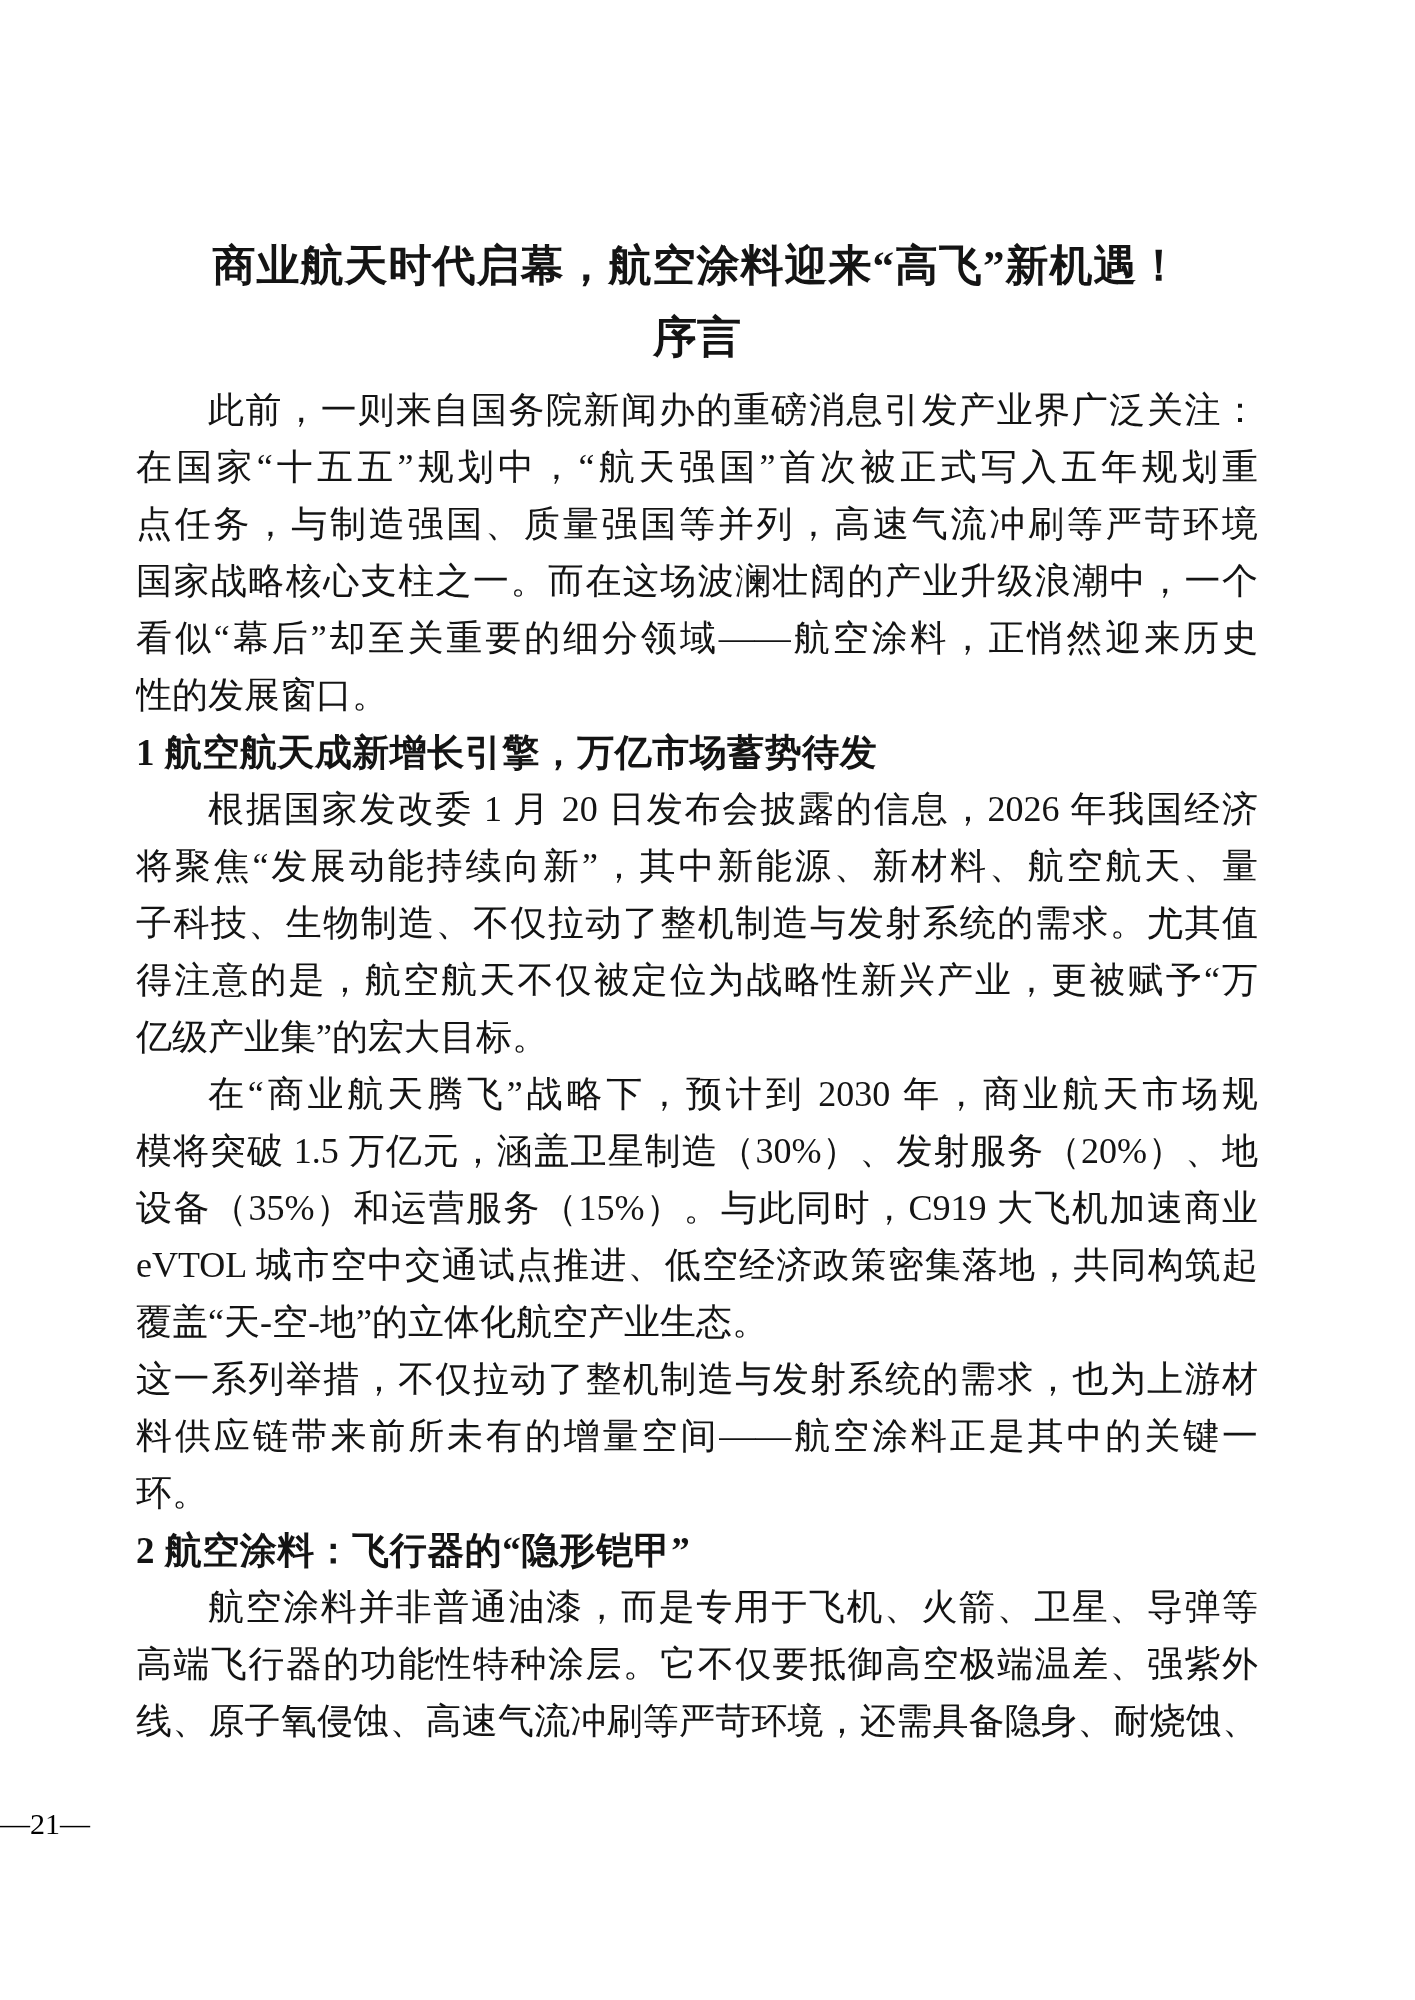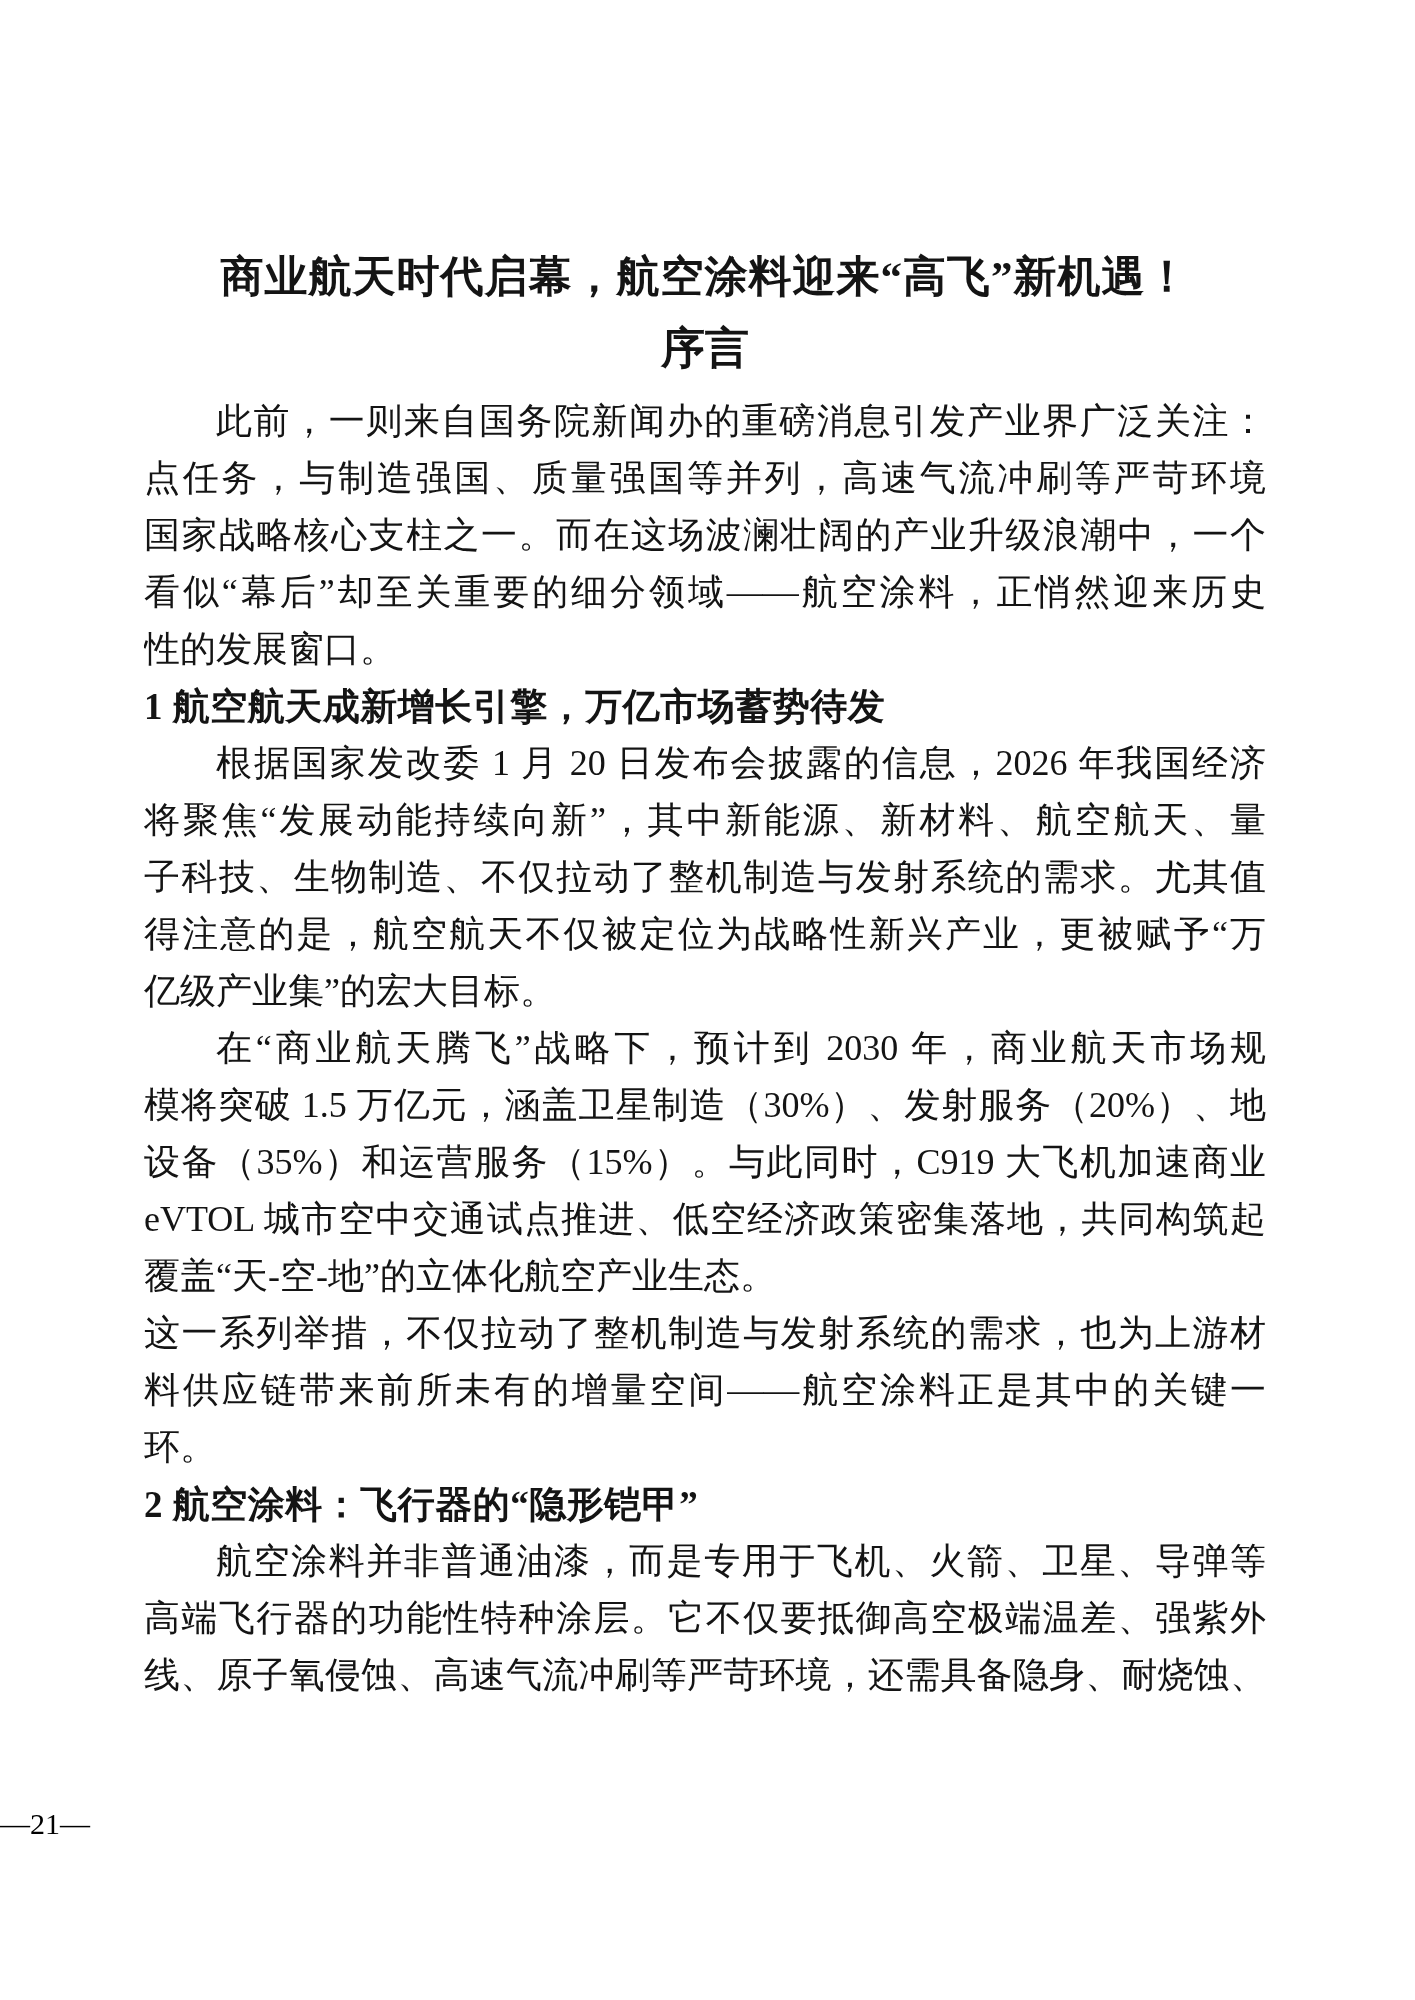--- a/index.html
+++ b/index.html
@@ -11,24 +11,23 @@
     position: relative;
     width: 1415px;
     height: 2000px;
     background: #ffffff;
     color: #141414;
     font-family: "Liberation Serif", "DejaVu Serif", serif;
     overflow: hidden;
   }
   .content {
     position: absolute;
-    left: 144px;
+    left: 136px;
     top: 0;
     width: 1122px;
-    margin-top: 11px;
   }
   .doc-title {
     margin: 238px 0 0 0;
     text-align: center;
     font-size: 43px;
     font-weight: bold;
     line-height: 1.32;
     letter-spacing: 1px;
   }
   .doc-subtitle {
@@ -76,20 +75,21 @@
 </style>
 </head>
 <body>
 
 <div class="page">
   <div class="content">
     <h1 class="doc-title">商业航天时代启幕，航空涂料迎来“高飞”新机遇！</h1>
     <h2 class="doc-subtitle">序言</h2>
     <div class="doc-body" id="doc-body">
         <div class="line indent">此前，一则来自国务院新闻办的重磅消息引发产业界广泛关注：</div>
+        <div class="line">在国家“十五五”规划中，“航天强国”首次被正式写入五年规划重</div>
         <div class="line">点任务，与制造强国、质量强国等并列，高速气流冲刷等严苛环境</div>
         <div class="line">国家战略核心支柱之一。而在这场波澜壮阔的产业升级浪潮中，一个</div>
         <div class="line">看似“幕后”却至关重要的细分领域——航空涂料，正悄然迎来历史</div>
         <div class="line end">性的发展窗口。</div>
         <div class="heading">1 航空航天成新增长引擎，万亿市场蓄势待发</div>
         <div class="line indent">根据国家发改委 1 月 20 日发布会披露的信息，2026 年我国经济</div>
         <div class="line">将聚焦“发展动能持续向新”，其中新能源、新材料、航空航天、量</div>
         <div class="line">子科技、生物制造、不仅拉动了整机制造与发射系统的需求。尤其值</div>
         <div class="line">得注意的是，航空航天不仅被定位为战略性新兴产业，更被赋予“万</div>
         <div class="line end">亿级产业集”的宏大目标。</div>

